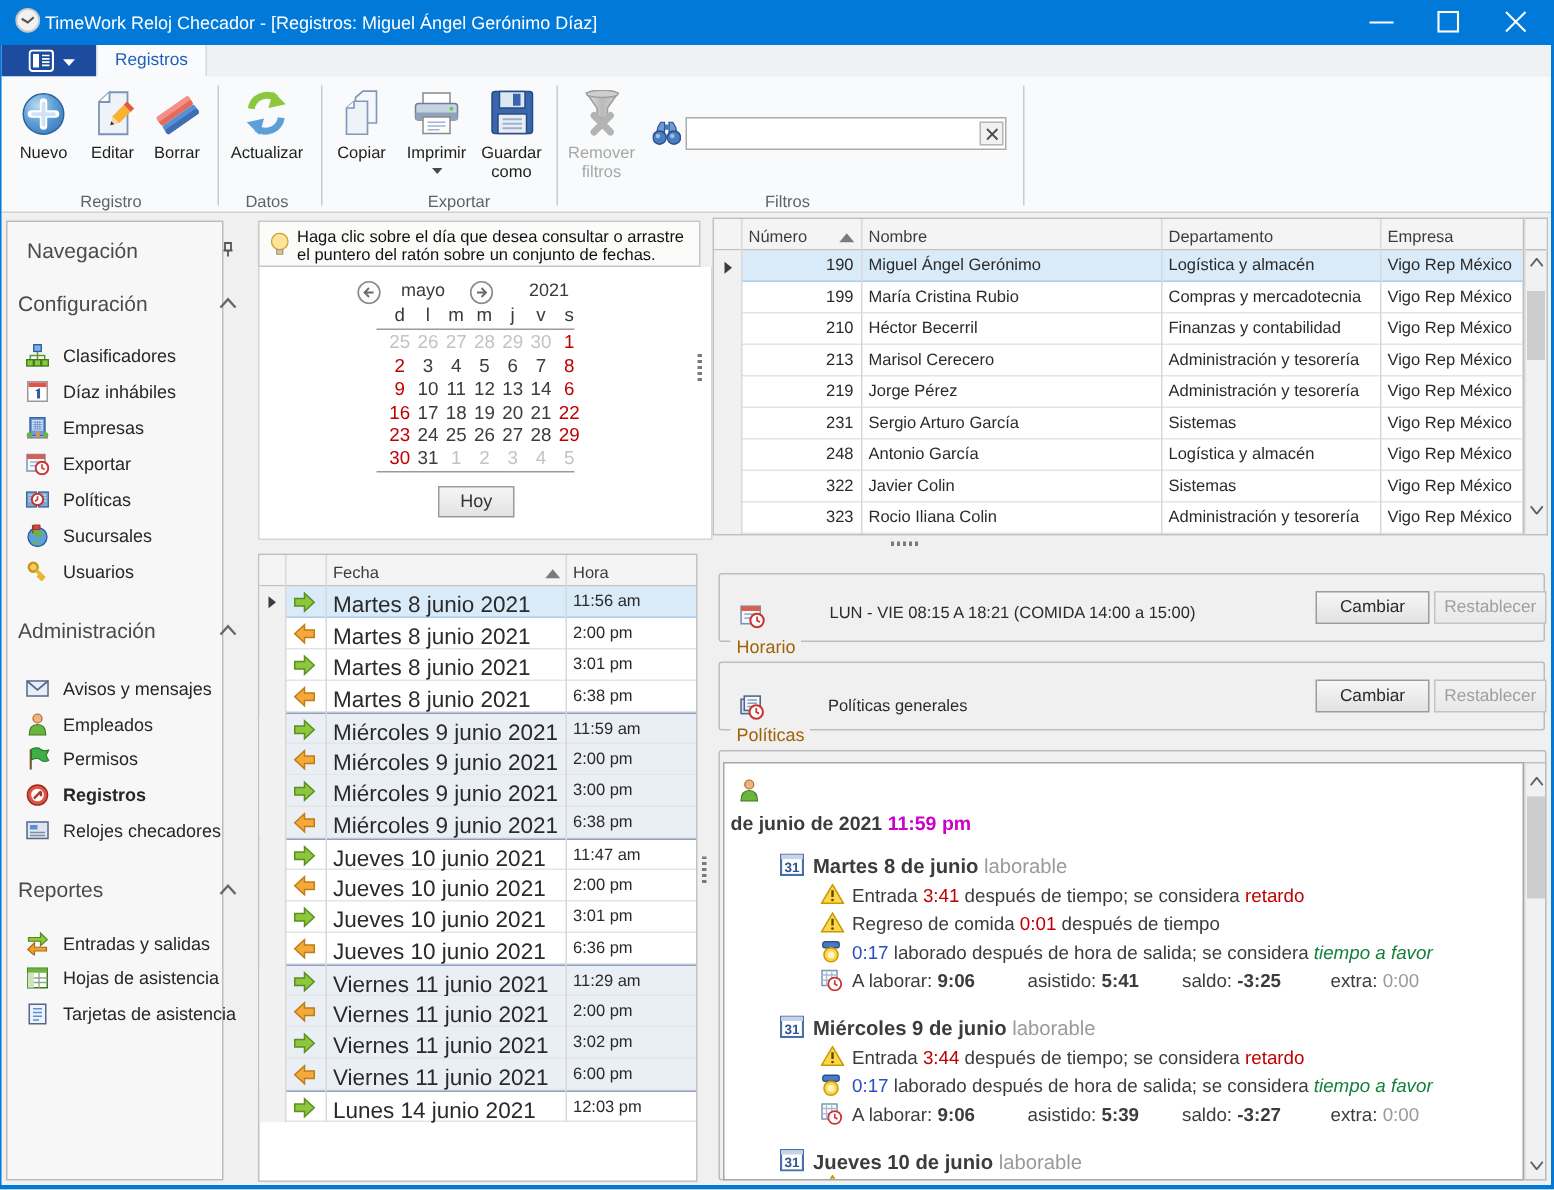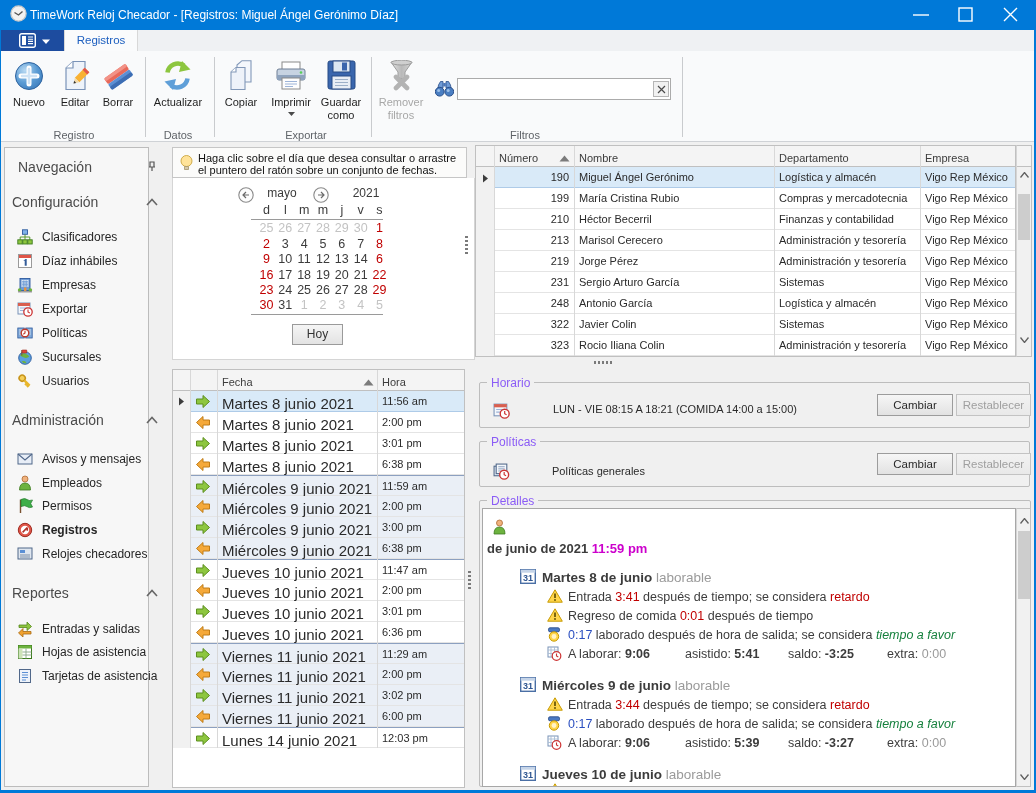--- a/index.html
+++ b/index.html
@@ -23,21 +23,21 @@
 #sidebar { left:4px; top:147px; width:145px; height:640px; background:#f7f7f7; border:1px solid #bcbcbc; }
 .sbheader { position:absolute; font-size:13.5px; color:#4b4b4b; }
 .sbitem { position:absolute; font-size:12px; color:#262626; white-space:nowrap; }
 #tipbox { left:172px; top:147px; width:295px; height:31px; background:#fbfbfa; border:1px solid #c6c6c6; }
 .tiptext { position:absolute; font-size:11px; color:#111; white-space:nowrap; }
 #calpanel { left:172px; top:178px; width:303px; height:182px; background:#fff; border:1px solid #d5d5d5; border-top:none; }
 #fechatable { left:172px; top:369px; width:293px; height:419px; background:#fff; border:1px solid #c0c0c0; }
 #empgrid { left:475px; top:145px; width:541px; height:212px; background:#fff; border:1px solid #c0c0c0; }
 #empscroll { left:1016px; top:145px; width:16px; height:212px; background:#f1f1f1; border:1px solid #c0c0c0; border-left:1px solid #d5d5d5; }
 .groupbox { position:absolute; border:1px solid #bdbdbd; border-radius:2px; }
-.grouplabel { position:absolute; font-size:12px; color:#8b5cf6; background:#f0f0f0; padding:0 4px; }
+.grouplabel { position:absolute; font-size:12px; color:#a16207; background:#f0f0f0; padding:0 4px;margin-top:48px; }
 .winbtn { position:absolute; background:linear-gradient(#f6f6f6,#e2e2e2); border:1px solid #9c9c9c; font-size:12px; color:#2a2a2a; text-align:center; }
 .winbtn.disabled { border:1px solid #c3c3c3; color:#9f9f9f; background:linear-gradient(#f2f2f2,#e9e9e9); }
 
 .cell { position:absolute; font-size:11px; color:#2a2a2a; white-space:nowrap;padding-left:40px; }
 .hdrcell { position:absolute; font-size:11px; color:#3c3c3c; white-space:nowrap; }
 
 .det { position:absolute; font-size:12.5px; color:#3c3c3c; white-space:nowrap; }
 .det b { color:#3c3c3c; }
 .mag { color:#cc00cc; font-weight:bold; }
 .red { color:#c00000; }

